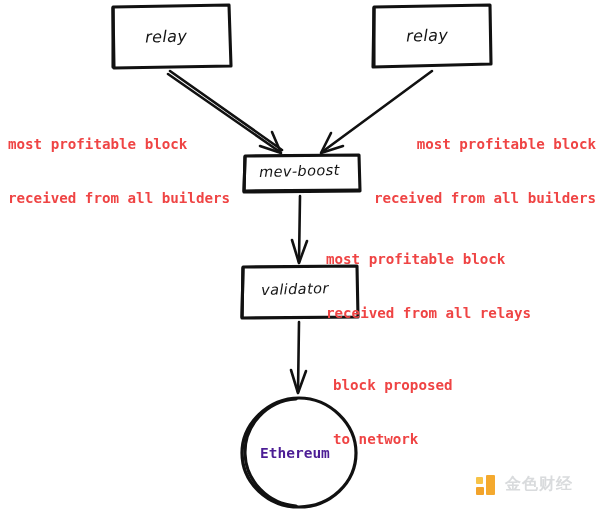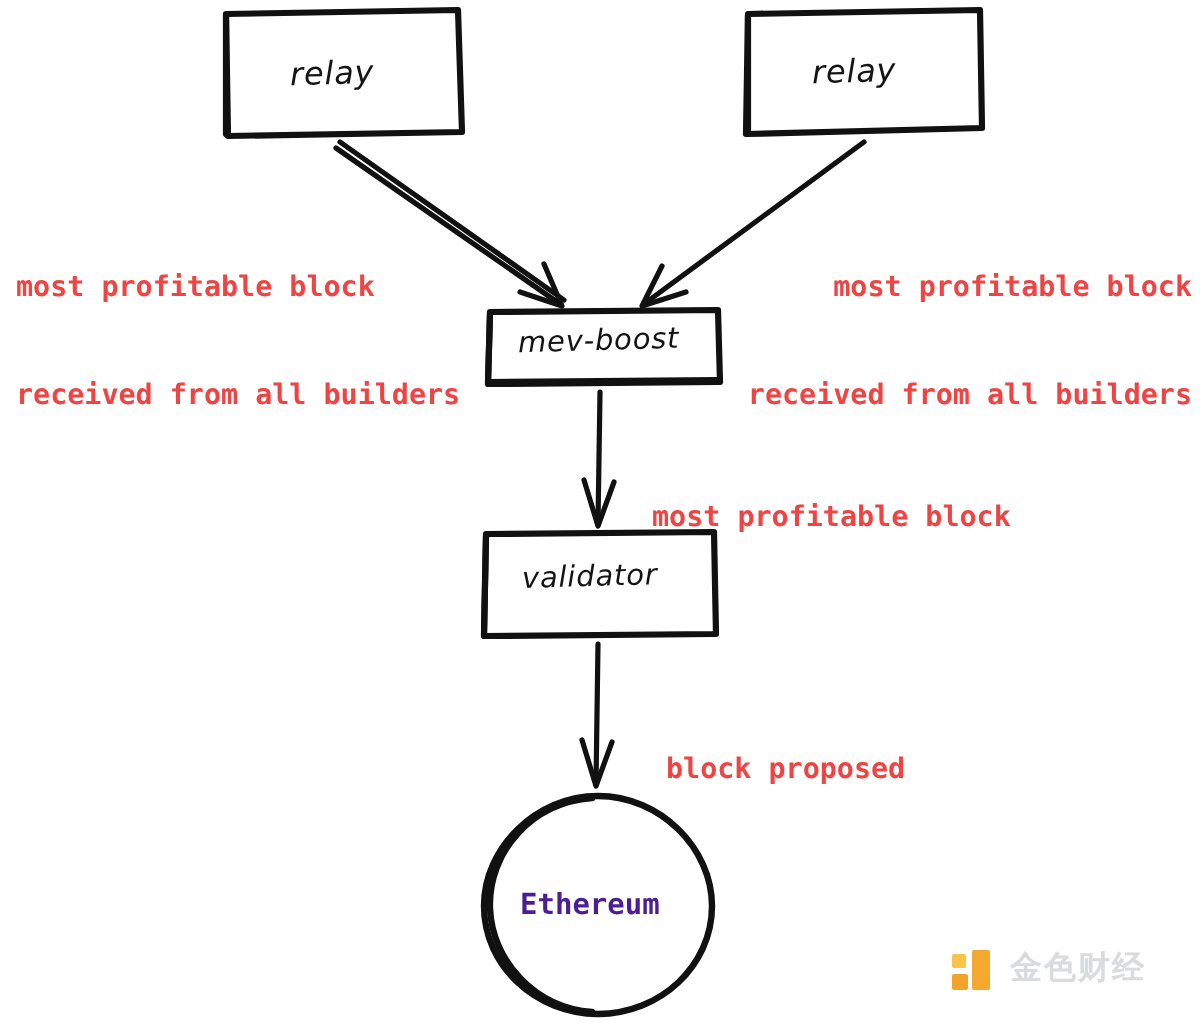--- a/index.html
+++ b/index.html
@@ -169,24 +169,26 @@
     <div>received from all builders</div>
   </div>
 
   <div class="edge-label right-align" style="left:372px; top:99px; width:224px;">
     <div>most profitable block</div>
     <div>received from all builders</div>
   </div>
 
   <div class="edge-label" style="left:326px; top:214px;">
     <div>most profitable block</div>
+    <div>received from all relays</div>
   </div>
 
   <div class="edge-label" style="left:317px; top:340px;margin-left:16px;">
     <div>block proposed</div>
+    <div>to network</div>
   </div>
 
   <div id="watermark">
     <span id="wm-mark">
       <i class="sq-tl"></i>
         <i class="sq-bl"></i>
         <i class="bar-r"></i>
     </span>
     <span id="wm-text">金色财经</span>
   </div>

